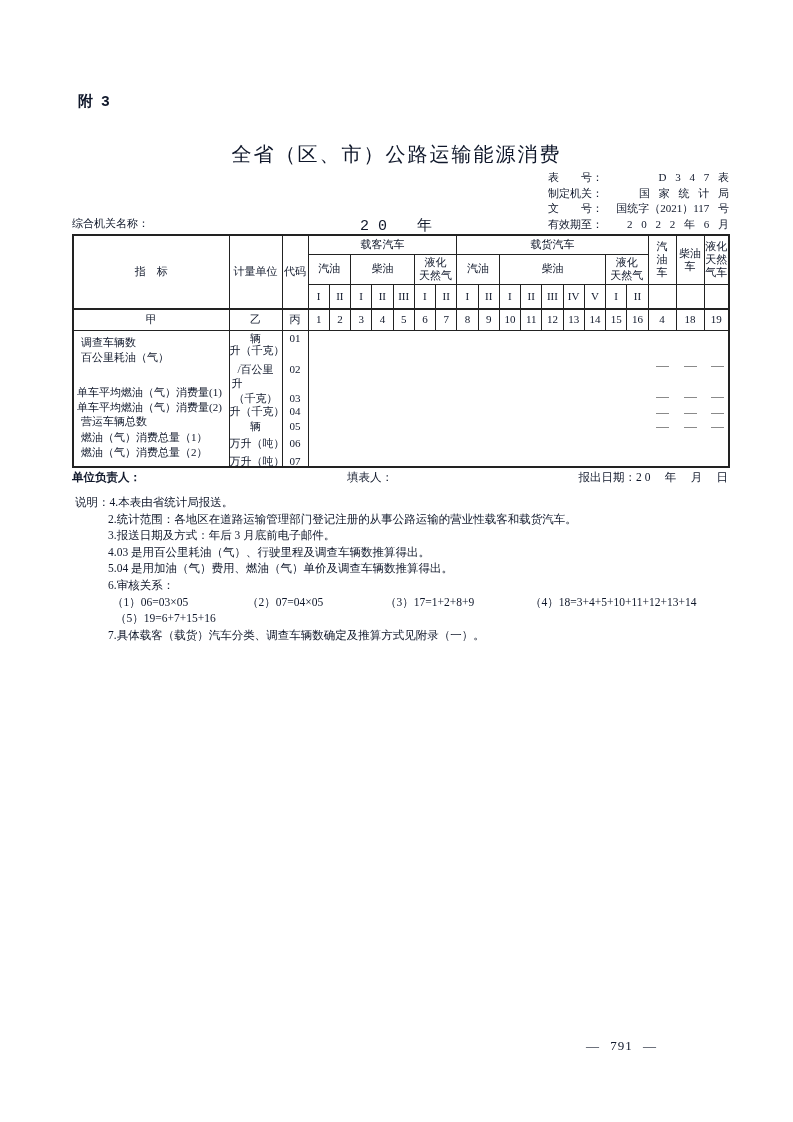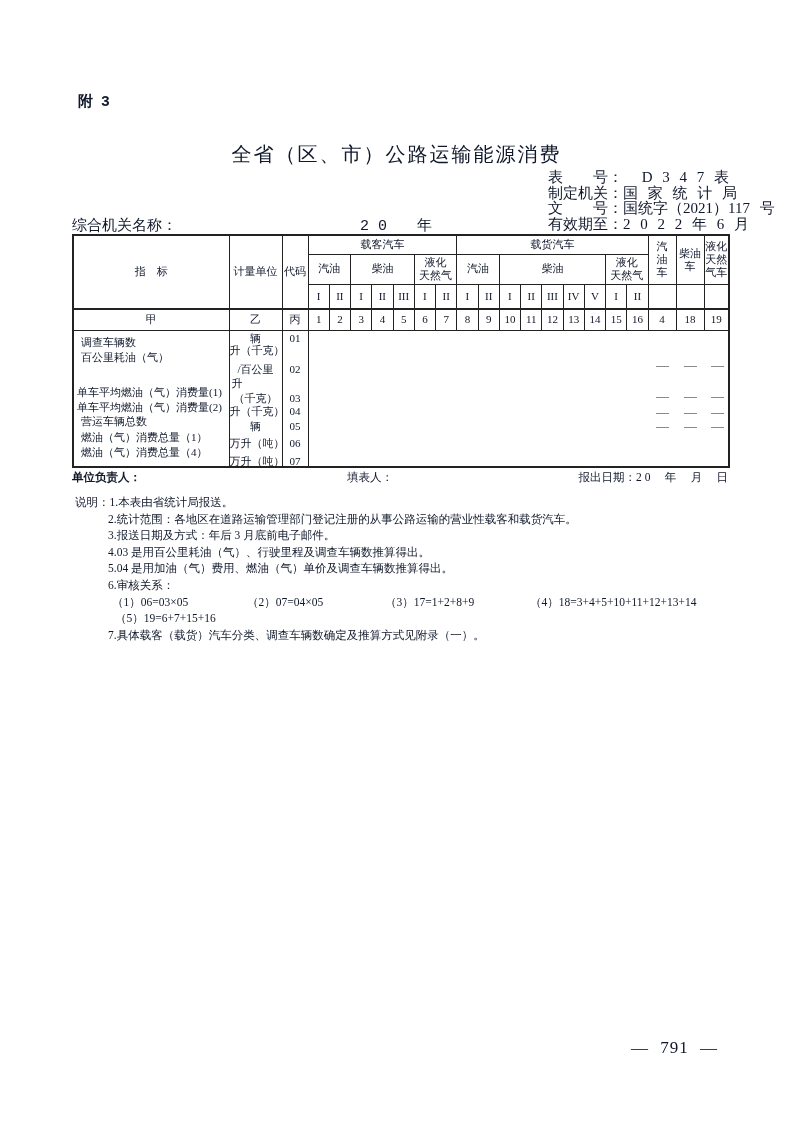--- a/index.html
+++ b/index.html
@@ -10,25 +10,25 @@
     overflow:hidden; margin:0 auto;
   }
   .abs { position:absolute; }
   .pre { white-space:pre; }
 
   .attachment { left:78px; top:92px; font-family:"Liberation Sans","DejaVu Sans",sans-serif;
                 font-weight:bold; font-size:15px; letter-spacing:2px; }
   .title { left:0; top:141px; width:100%; text-align:center; font-size:20px;
            letter-spacing:2px; font-weight:500; }
 
-  .meta { left:548px; top:170px; width:181px; font-size:15px; line-height:15.5px; }
+  .meta { left:548px; top:170px; width:181px; font-size:11px; line-height:15.5px; }
   .meta-row { display:flex; justify-content:space-between; }
   .meta-val { word-spacing:6px; white-space:pre; }
 
-  .org-line { left:72px; top:216px; font-size:15px; }
+  .org-line { left:72px; top:216px; font-size:11px; }
   .year-text { left:360px; top:216px; font-size:15px; white-space:pre;font-family:Liberation Mono, monospace; }
 
   table.form { position:absolute; left:72px; top:234px; width:656px;
                border-collapse:collapse; table-layout:fixed;
                border:2px solid #222; font-size:11px; }
   table.form td { border:1px solid #222; text-align:center; vertical-align:middle;
                   padding:0; line-height:1.2; overflow:visible; }
   tr.r-group  { height:19px; }
   tr.r-fuel   { height:30px; }
   tr.r-sub    { height:25px; }
@@ -53,22 +53,22 @@
   .sig-date { right:65px; white-space:pre; }
 
   .notes { left:75px; top:494px; width:620px; font-size:11.5px; line-height:16.6px; }
   .note-first { display:flex; }
   .indent  { margin-left:33px; }
   .audit-row { position:relative; height:16.6px; margin-left:0; }
   .audit-row span { position:absolute; top:0; white-space:nowrap; }
   .audit-0 { left:37px; } .audit-1 { left:172px; }
   .audit-2 { left:310px; } .audit-3 { left:455px; }
 
-  .page-num { left:618px; top:1038px; width:100px; text-align:right;
-              font-size:17px; letter-spacing:1px; word-spacing:6px; white-space:pre; }
+  .page-num { left:586px; top:1038px; width:100px; text-align:left;
+              font-size:13px; letter-spacing:1px; word-spacing:6px; white-space:pre; }
 </style>
 </head>
 <body>
 
 <div class="page">
 
   <div class="abs attachment">附 3</div>
 
   <div class="abs title">全省（区、市）公路运输能源消费</div>
 
@@ -225,21 +225,21 @@
       <td>19</td>
     </tr>
     <tr class="r-body">
       <td class="ind-cell">
         <div class="bline" style="top:4px">调查车辆数</div>
         <div class="bline" style="top:19px">百公里耗油（气）</div>
         <div class="bline tight" style="top:54px">单车平均燃油（气）消费量(1)</div>
         <div class="bline tight" style="top:69px">单车平均燃油（气）消费量(2)</div>
         <div class="bline" style="top:83px">营运车辆总数</div>
         <div class="bline" style="top:99px">燃油（气）消费总量（1）</div>
-        <div class="bline" style="top:114px">燃油（气）消费总量（4）</div>
+        <div class="bline" style="top:114px">燃油（气）消费总量（2）</div>
       </td>
       <td class="unit-cell">
         <div class="bline" style="top:0px">辆</div>
         <div class="bline" style="top:12px">升（千克）</div>
         <div class="bline" style="top:31px">/百公里</div>
         <div class="bline" style="top:45px; text-align:left; padding-left:2px">升</div>
         <div class="bline" style="top:60px">（千克）</div>
         <div class="bline" style="top:73px">升（千克）</div>
         <div class="bline" style="top:88px">辆</div>
         <div class="bline" style="top:105px">万升（吨）</div>
@@ -272,21 +272,21 @@
   </tbody>
     </table>
 
   <div class="abs sig-line sig-resp">单位负责人：</div>
   <div class="abs sig-line sig-prep">填表人：</div>
   <div class="abs sig-line sig-date">报出日期：2 0　 年　 月　 日</div>
 
   <div class="abs notes">
     <div class="note-first">
       <span>说明：</span>
-      <span>1.本表由省统计局报送。</span>
+      <span>4.本表由省统计局报送。</span>
     </div>
     <div class="indent">2.统计范围：各地区在道路运输管理部门登记注册的从事公路运输的营业性载客和载货汽车。</div>
     <div class="indent">3.报送日期及方式：年后 3 月底前电子邮件。</div>
     <div class="indent">4.03 是用百公里耗油（气）、行驶里程及调查车辆数推算得出。</div>
     <div class="indent">5.04 是用加油（气）费用、燃油（气）单价及调查车辆数推算得出。</div>
     <div class="indent">6.审核关系：</div>
     <div class="audit-row">
       <span class="audit-0">（1）06=03×05</span>
       <span class="audit-1">（2）07=04×05</span>
       <span class="audit-2">（3）17=1+2+8+9</span>

